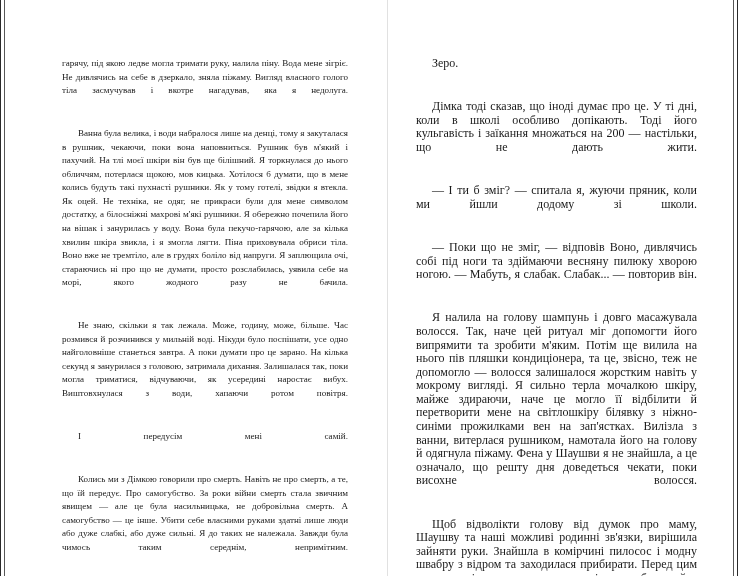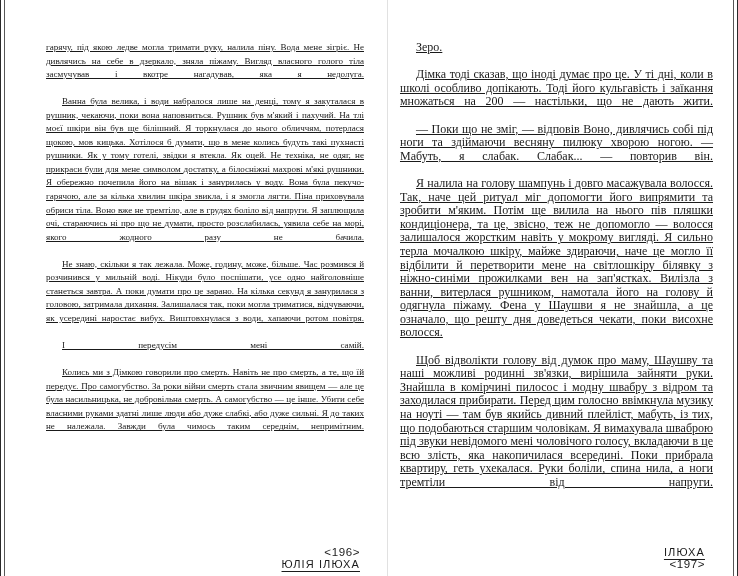--- a/index.html
+++ b/index.html
@@ -73,24 +73,23 @@
     text-align: justify;
     text-justify: inter-word;
     hyphens: manual;
   }
   .page-right .textblock {
     font-size: 12px;
     line-height: 13.6px;
   }
 
   .textblock p {
-    margin: 0;
+    margin: 16px;
     text-indent: 16px;
     text-align: justify;
-    text-decoration: underline;
   }
   .textblock p.cont {
     text-indent: 0;
   }
 
   
   .textblock p::after {
     content: "";
     display: inline-block;
     width: 100%;
@@ -149,20 +148,21 @@
       <span class="folio">&lt;196&gt;</span>
       <span class="footer-spacer"></span>
       <span class="running-head">ЮЛІЯ ІЛЮХА</span>
     </div>
   </div>
 
   <div class="page page-right">
     <div class="textblock">
       <p>Зеро.</p>
       <p>Дімка тоді сказав, що іноді думає про це. У ті дні, коли в школі особливо допікають. Тоді його кульгавість і заїкання множаться на 200 — настільки, що не дають жити.</p>
+      <p>— І ти б зміг? — спитала я, жуючи пряник, коли ми йшли додому зі школи.</p>
       <p>— Поки що не зміг, — відповів Воно, дивлячись собі під ноги та здіймаючи весняну пилюку хворою ногою. — Мабуть, я слабак. Слабак... — повторив він.</p>
       <p>Я налила на голову шампунь і довго масажувала волосся. Так, наче цей ритуал міг допомогти його випрямити та зробити м'яким. Потім ще вилила на нього пів пляшки кондиціонера, та це, звісно, теж не допомогло — волосся залишалося жорстким навіть у мокрому вигляді. Я сильно терла мочалкою шкіру, майже здираючи, наче це могло її відбілити й перетворити мене на світлошкіру білявку з ніжно-синіми прожилками вен на зап'ястках. Вилізла з ванни, витерлася рушником, намотала його на голову й одягнула піжаму. Фена у Шаушви я не знайшла, а це означало, що решту дня доведеться чекати, поки висохне волосся.</p>
       <p>Щоб відволікти голову від думок про маму, Шаушву та наші можливі родинні зв'язки, вирішила зайняти руки. Знайшла в комірчині пилосос і модну швабру з відром та заходилася прибирати. Перед цим голосно ввімкнула музику на ноуті — там був якийсь дивний плейліст, мабуть, із тих, що подобаються старшим чоловікам. Я вимахувала шваброю під звуки невідомого мені чоловічого голосу, вкладаючи в це всю злість, яка накопичилася всередині. Поки прибрала квартиру, геть ухекалася. Руки боліли, спина нила, а ноги тремтіли від напруги.</p>
     </div>
     <div class="footer">
       <span class="running-head">ІЛЮХА</span>
       <span class="footer-spacer"></span>
       <span class="folio">&lt;197&gt;</span>
     </div>
   </div>

